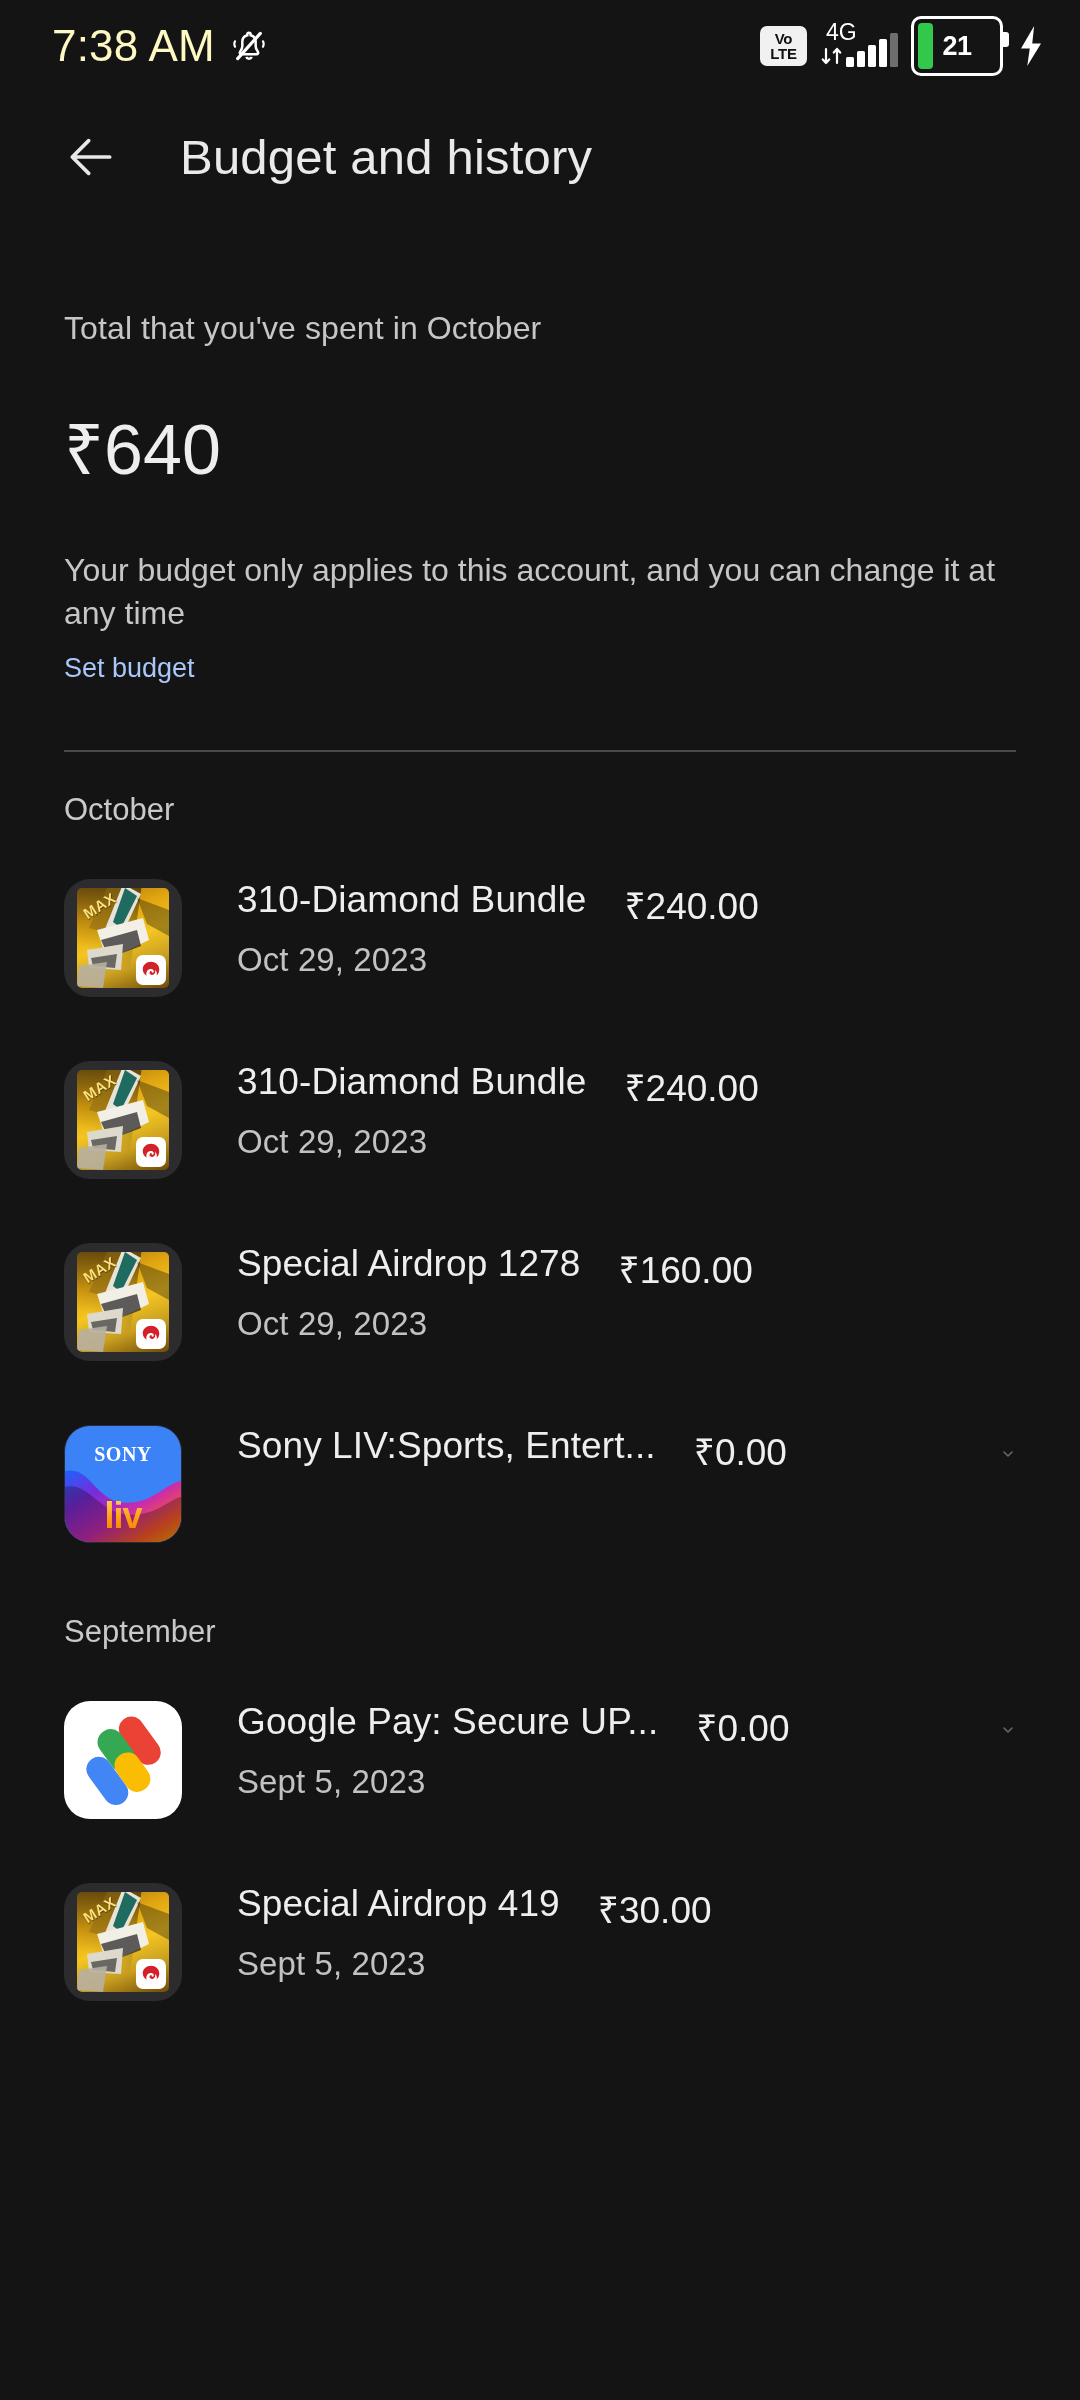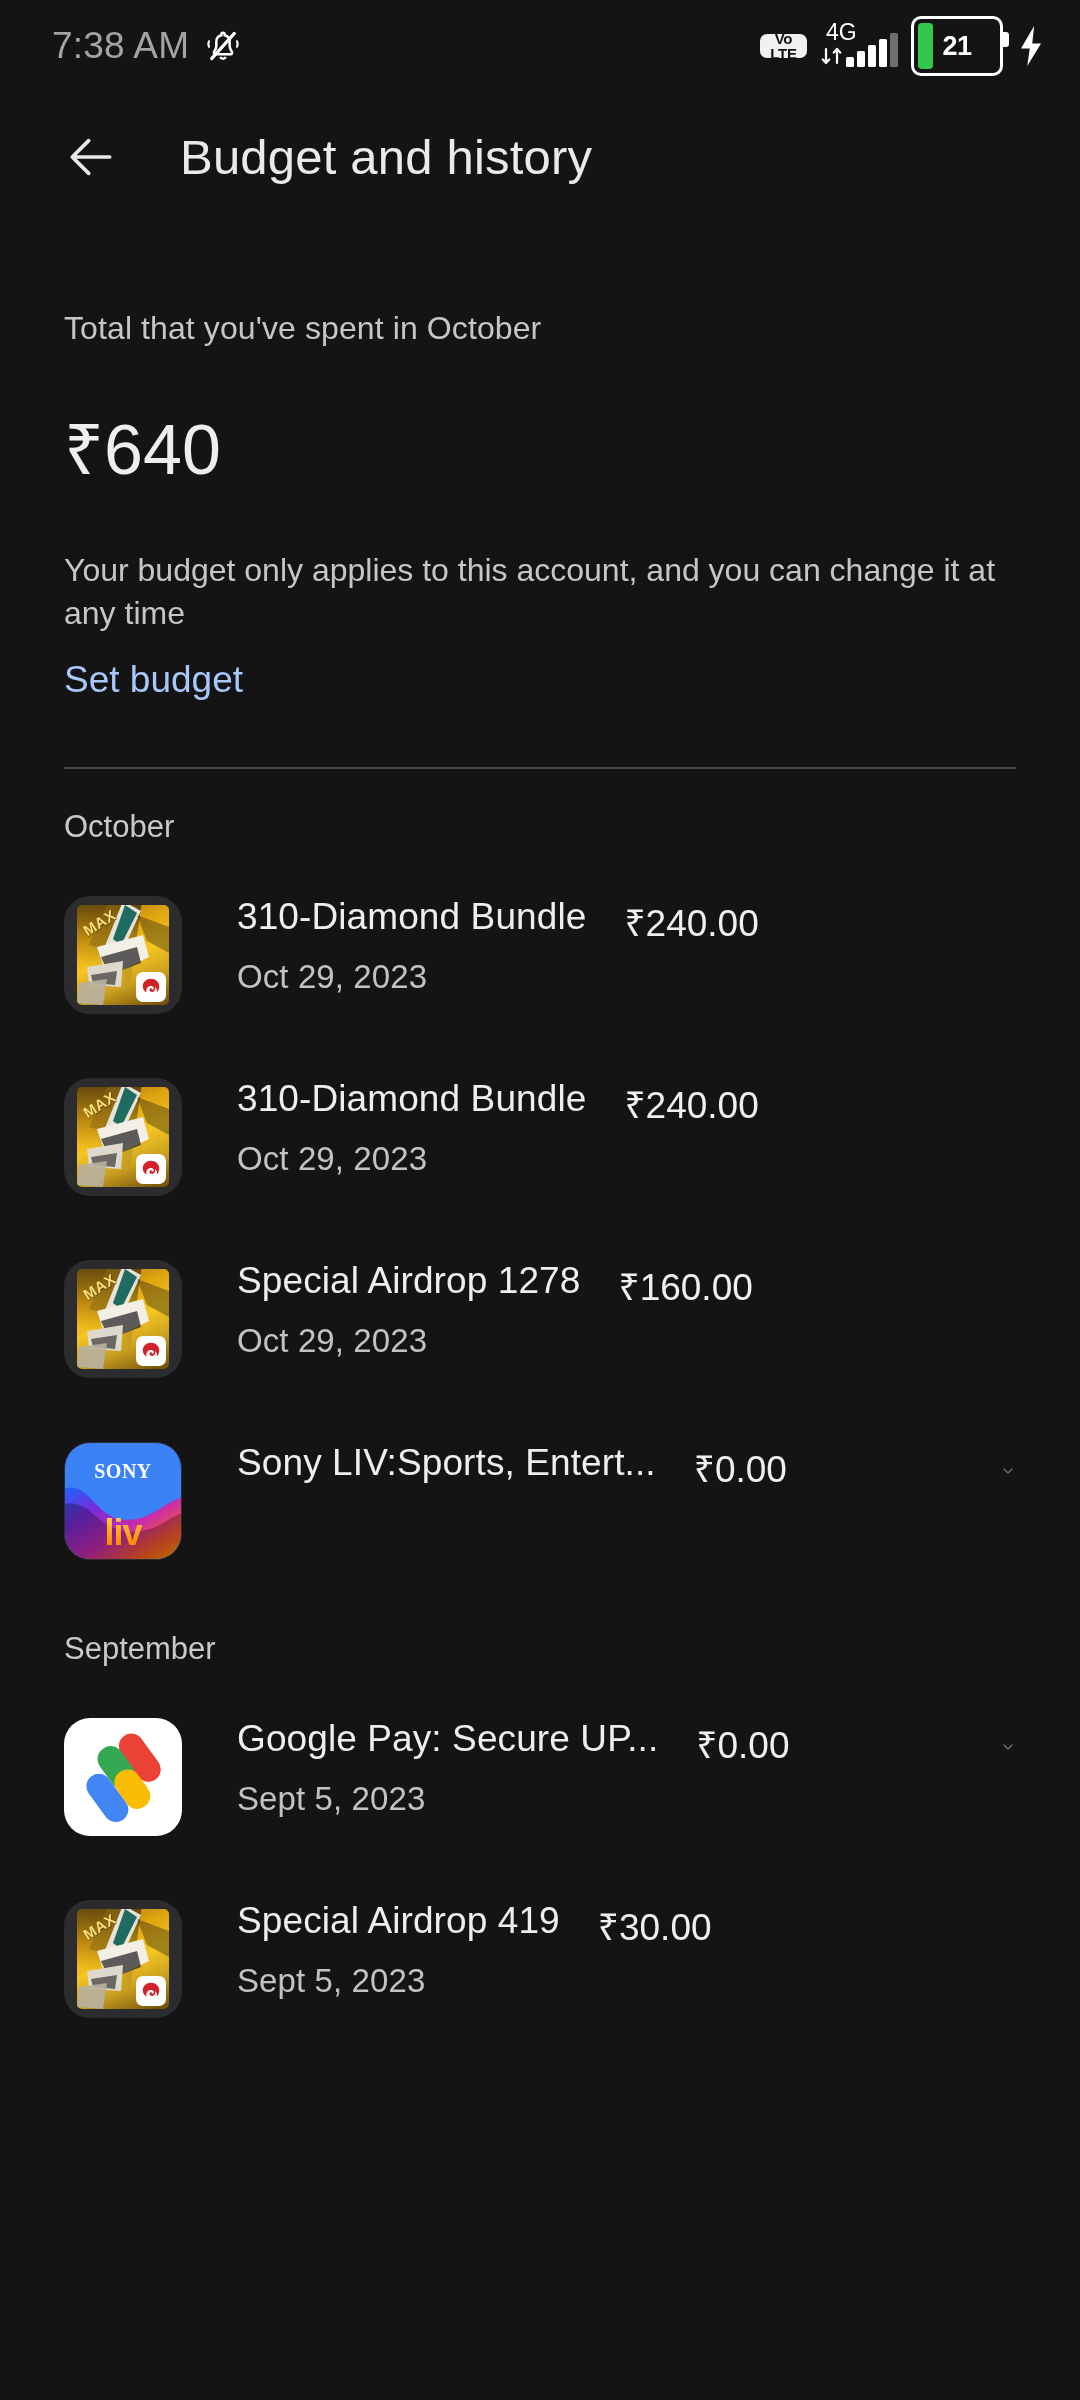--- a/index.html
+++ b/index.html
@@ -11,27 +11,27 @@
     overflow:hidden;
   }
 
   
   .statusbar{
     position:relative; height:92px;
     display:flex; align-items:center;
     padding:0 34px 0 52px;
   }
   .sb-left{ display:flex; align-items:center; gap:14px; }
-  .sb-time{ color:#a3a3a3; font-size:37px; letter-spacing:.2px; }
+  .sb-time{ color:#fef9c3; font-size:44px; letter-spacing:.2px; }
   .sb-right{ margin-left:auto; display:flex; align-items:center; gap:13px; }
 
   .bell-mute{ width:40px; height:40px; position:relative; display:block; }
 
   .volte{
-    width:47px; height:24px; border-radius:7px; background:#f1f1f1;
+    width:47px; height:40px; border-radius:7px; background:#f1f1f1;
     color:#111; display:flex; flex-direction:column;
     align-items:center; justify-content:center; line-height:1;
     font-size:15px; font-weight:700; letter-spacing:-.3px;
   }
   .volte i{ font-style:normal; display:block; }
 
   .netgrp{ position:relative; width:78px; height:46px; }
   .netgrp .g4{
     position:absolute; left:6px; top:-2px;
     color:#fff; font-size:23px; line-height:1;
@@ -69,21 +69,21 @@
   }
 
   
   .content{ padding:0 64px; }
   .spent-label{ color:#c6c6c6; font-size:32px; margin-top:88px; letter-spacing:.1px; }
   .spent-amount{ color:#eeeeee; font-size:70px; font-weight:400; margin-top:52px; letter-spacing:0; }
   .budget-note{
     color:#c6c6c6; font-size:32px; line-height:1.35;
     margin-top:54px; max-width:950px;
   }
-  .set-budget{ color:#a8c7fa; font-size:37px; margin-top:24px; display:inline-block; }
+  .set-budget{ color:#a8c7fa; font-size:27px; margin-top:18px; display:inline-block; }
 
   .divider{
     height:2px; background:#494949; margin:66px 0 0 0;
   }
 
   
   .section-label{ color:#c9c9c9; font-size:31px; margin-top:40px; }
 
   .rows{ margin-top:18px; }
   .row{

